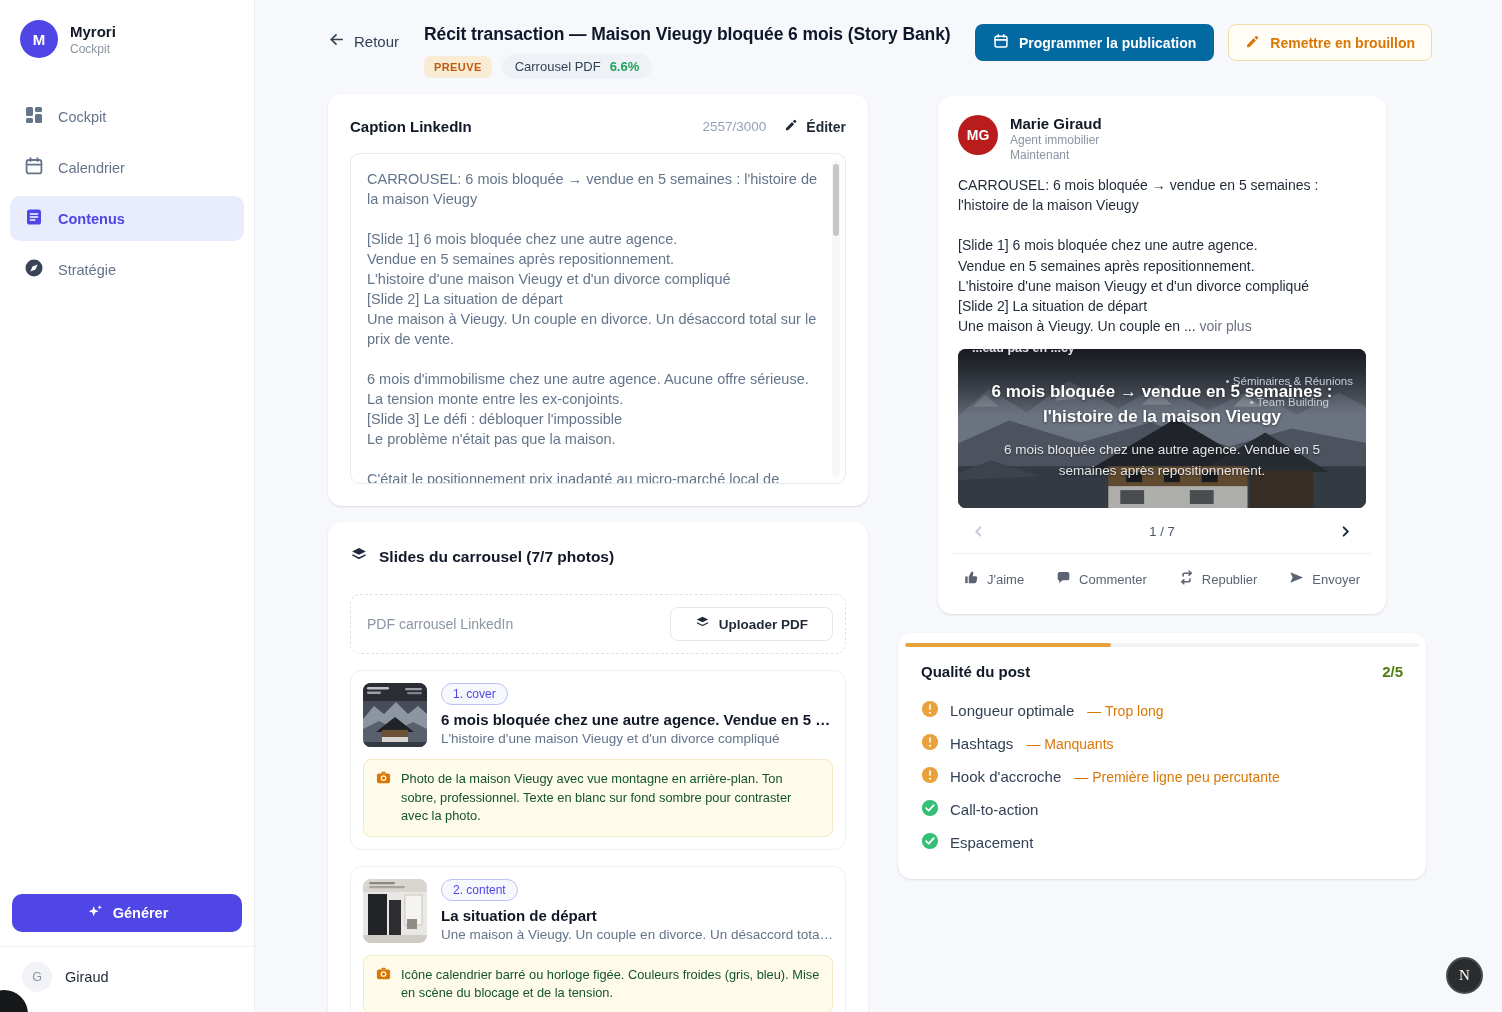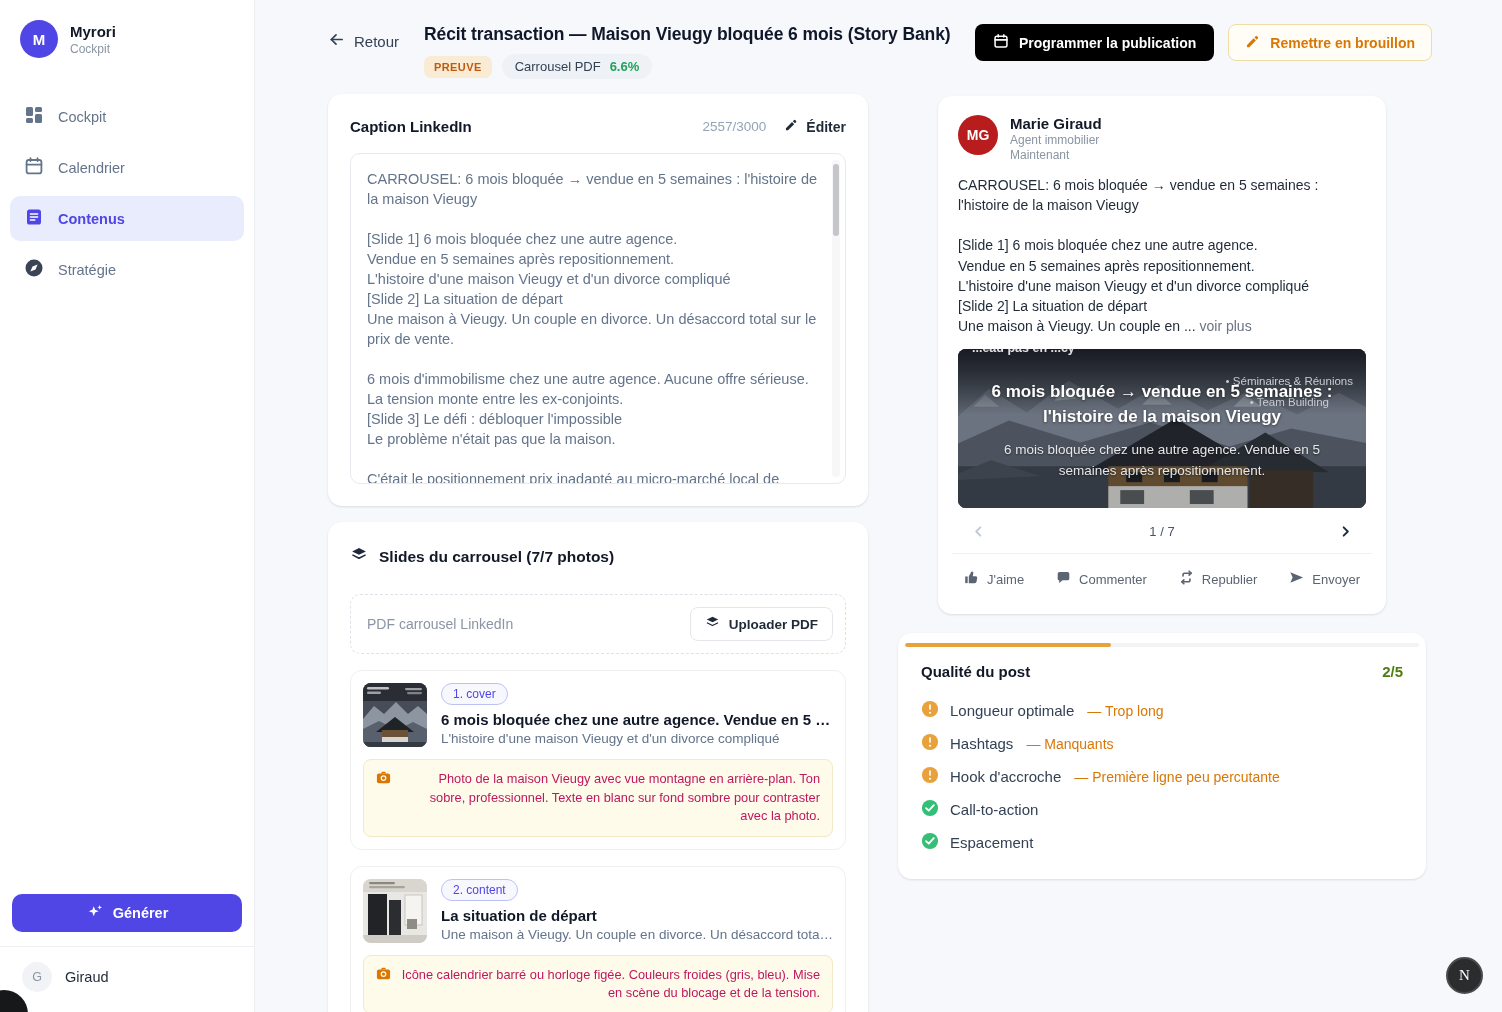--- a/index.html
+++ b/index.html
@@ -30,21 +30,21 @@
   .header-left { display:flex; align-items:flex-start; }
   .back-btn { display:flex; align-items:center; gap:9px; background:none; border:none; font-size:15px; color:#334155; cursor:pointer; margin-top:7px; font-family:"Liberation Sans",sans-serif; }
   .title-block { margin-left:25px; }
   .page-title { font-size:17.5px; font-weight:700; color:#0f172a; letter-spacing:-.1px; }
   .badge-row { display:flex; align-items:center; gap:10px; margin-top:9px; }
   .badge-proof { background:#faecd4; color:#c05a11; font-size:11px; font-weight:700; letter-spacing:.4px; padding:5px 10px; border-radius:7px; }
   .badge-format { background:#eef1f6; border-radius:999px; padding:5px 13px; display:flex; gap:9px; font-size:13px; }
   .badge-format .fmt { color:#334155; }
   .badge-format .rate { color:#1fa45b; font-weight:600; }
   .header-actions { display:flex; gap:14px; }
-  .btn-primary { display:flex; align-items:center; gap:10px; height:37px; padding:0 18px; background:#000000; color:#fff; border:none; border-radius:8px; font-size:14px; font-weight:600; cursor:pointer; font-family:"Liberation Sans",sans-serif; }
+  .btn-primary { display:flex; align-items:center; gap:10px; height:37px; padding:0 18px; background:#0369a1; color:#fff; border:none; border-radius:8px; font-size:14px; font-weight:600; cursor:pointer; font-family:"Liberation Sans",sans-serif; }
   .btn-draft { display:flex; align-items:center; gap:10px; height:37px; padding:0 16px; background:#fffdf6; color:#d97706; border:1px solid #f1dca6; border-radius:8px; font-size:14px; font-weight:600; cursor:pointer; font-family:"Liberation Sans",sans-serif; }
 
   .content { display:flex; gap:30px; padding:15px 0 0 73px; align-items:flex-start; }
   .col-left { width:540px; display:flex; flex-direction:column; gap:16px; }
   .col-right { width:528px; }
   .card { background:#fff; border-radius:14px; box-shadow:0 1px 3px rgba(16,24,40,.07), 0 1px 2px rgba(16,24,40,.05); }
 
   
   .caption-card { padding:24px 22px 22px; }
   .caption-head { display:flex; align-items:center; justify-content:space-between; }
@@ -56,30 +56,30 @@
   .caption-text { font-size:14.5px; line-height:1.38; color:#64748b; white-space:pre-wrap; }
   .scrollbar { position:absolute; top:6px; right:5px; bottom:6px; width:8px; background:#f7f7f8; border-radius:5px; }
   .scroll-thumb { position:absolute; top:4px; left:1px; width:6px; height:72px; background:#c4c6ca; border-radius:4px; }
 
   
   .slides-card { padding:24px 22px 22px; }
   .slides-head { display:flex; align-items:center; gap:11px; }
   .slides-title { font-size:15.5px; font-weight:700; color:#111827; }
   .upload-zone { margin-top:26px; border:1.5px dashed #dde1e8; border-radius:10px; padding:12px 12px 12px 16px; display:flex; align-items:center; justify-content:space-between; }
   .upload-hint { font-size:14px; color:#8b95a3; }
-  .upload-btn { display:flex; align-items:center; gap:9px; background:#fff; border:1px solid #e3e7ec; border-radius:8px; height:34px; padding:0 14px; font-size:13.5px; font-weight:600; color:#1f2937; cursor:pointer; font-family:"Liberation Sans",sans-serif; }
+  .upload-btn { display:flex; align-items:center; gap:9px; background:#fff; border:1px solid #e3e7ec; border-radius:8px; height:34px; padding:0 24px; font-size:13.5px; font-weight:600; color:#1f2937; cursor:pointer; font-family:"Liberation Sans",sans-serif; }
   .slide-item { margin-top:16px; border:1px solid #edf0f3; border-radius:12px; padding:12px; cursor:pointer; }
   .slide-row { display:flex; gap:14px; }
   .thumb { width:64px; height:64px; border-radius:8px; overflow:hidden; flex-shrink:0; }
   .slide-info { flex:1; min-width:0; }
   .slide-badge { display:inline-block; font-size:12px; color:#4f46e5; border:1px solid #bcc3f4; background:#f7f8fe; border-radius:999px; padding:3px 11px; }
   .slide-title { margin-top:6px; font-size:15px; font-weight:700; color:#111827; white-space:nowrap; overflow:hidden; text-overflow:ellipsis; }
   .slide-sub { margin-top:3px; font-size:13.5px; color:#64748b; white-space:nowrap; overflow:hidden; text-overflow:ellipsis; }
   .slide-note { margin-top:12px; background:#fefbeb; border:1px solid #f3e9c6; border-radius:8px; padding:10px 12px; display:flex; gap:10px; align-items:flex-start; }
-  .note-text { font-size:12.8px; line-height:1.45; color:#be185d;text-align:right; }
+  .note-text { font-size:12.8px; line-height:1.45; color:#14532d; }
 
   
   .preview-card { width:448px; margin:2px auto 0; padding:19px 12px 14px; }
   .preview-inner { padding:0 8px; }
   .author-row { display:flex; gap:12px; }
   .author-avatar { width:40px; height:40px; border-radius:50%; background:#b91c1c; color:#fff; font-size:14px; font-weight:600; display:flex; align-items:center; justify-content:center; flex-shrink:0; }
   .author-name { font-size:15px; font-weight:700; color:#111827; }
   .author-role, .author-time { font-size:12px; color:#8b95a3; margin-top:1px; }
   .post-text { margin-top:13px; font-size:14px; line-height:1.44; color:#1f2937; white-space:pre-wrap; }
   .see-more { color:#6b7280; cursor:pointer; }

